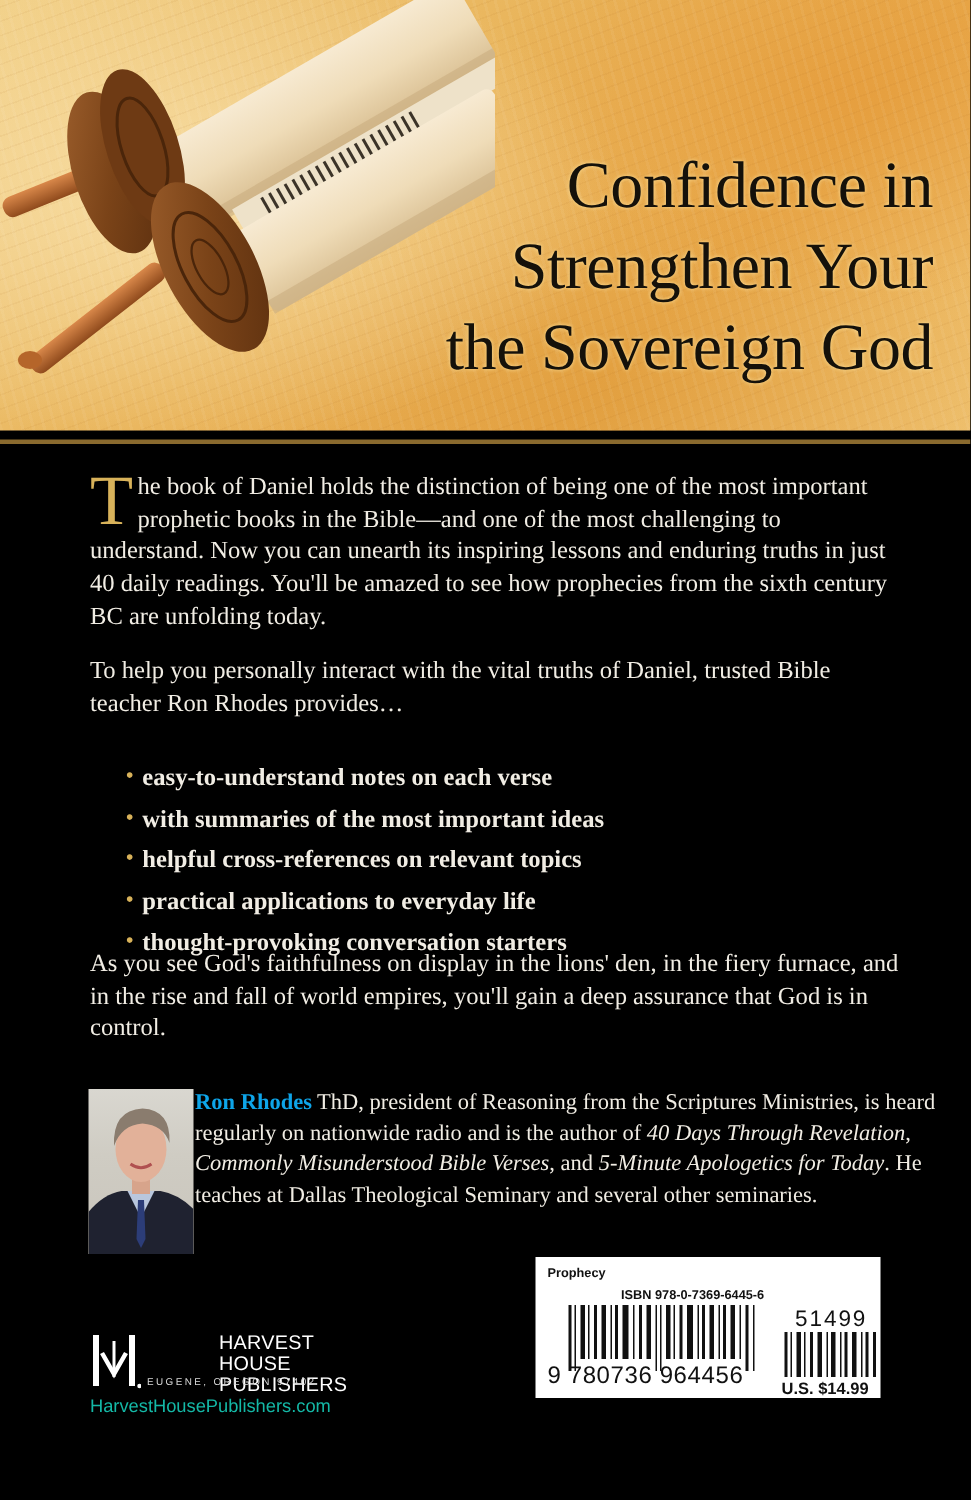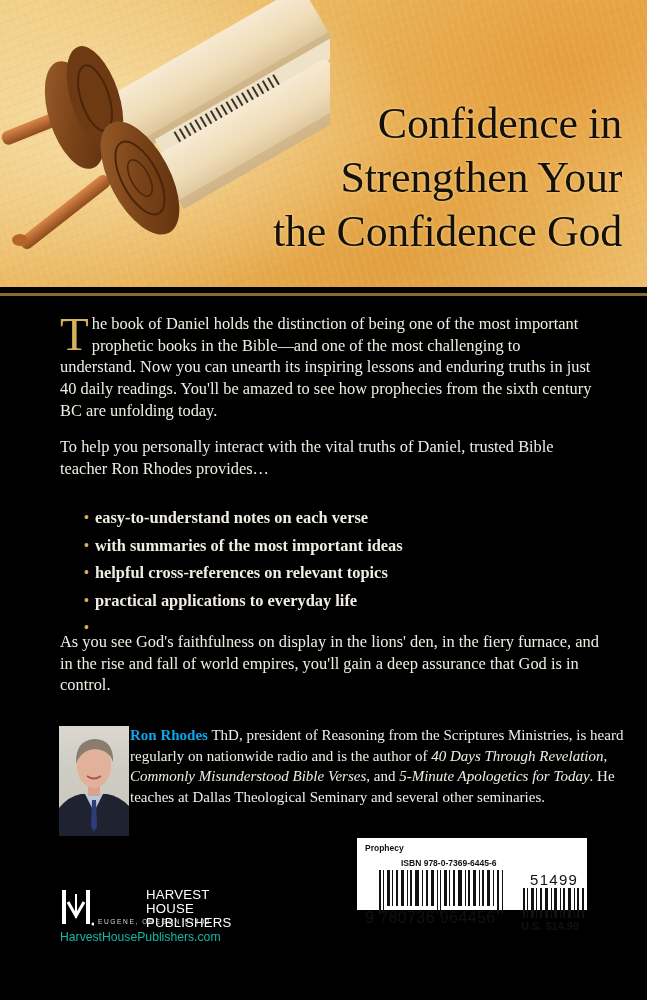--- a/index.html
+++ b/index.html
@@ -77,25 +77,25 @@
       position: absolute; left: 38px; top: 30px; font-family: "Liberation Sans", "DejaVu Sans", sans-serif;
       font-size: 6.6px; color: #d9d9d9; letter-spacing: 1.6px;
     }
     .pub-url {
       position: absolute; left: 0; top: 42px; font-family: "Liberation Sans", "DejaVu Sans", sans-serif;
       font-size: 12.2px; color: #14b8a6;
     }
 
     
     .barcode-box {
-      position: absolute; left: 357px; top: 838px; width: 230px; height: 72px;
+      position: absolute; left: 357px; top: 838px; width: 230px; height: 94px;
       background: #fff; color: #111; font-family: "Liberation Sans", "DejaVu Sans", sans-serif;
     }
     .bc-category { position: absolute; left: 8px; top: 5px; font-size: 8.5px; font-weight: bold; }
-    .bc-isbn { position: absolute; left: 24px; top: 20px; font-size: 8.5px; font-weight: bold; padding-left: 20px; }
+    .bc-isbn { position: absolute; left: 37px; top: 20px; font-size: 8.5px; font-weight: bold; padding-left: 20px; }
     .bc-main { position: absolute; left: 20px; top: 32px; width: 130px; height: 44px; }
     .bc-digits { position: absolute; left: 8px; top: 71px; font-size: 16px; letter-spacing: 0.4px; }
     .bc-price-code { position: absolute; left: 173px; top: 33px; font-size: 15px; letter-spacing: 1.3px; }
     .bc-addon { position: absolute; left: 165px; top: 50px; width: 63px; height: 30px; }
     .bc-price { position: absolute; left: 164px; top: 82px; font-size: 11px; font-weight: bold; }
   </style>
 </head>
 <body>
 
 <div class="banner">
@@ -161,21 +161,21 @@
 
     <rect x="10" y="205" width="110" height="14" rx="6" fill="url(#handle)" transform="rotate(-38 65 212)"></rect>
     <ellipse cx="20" cy="240" rx="8" ry="6" fill="#b5652a"></ellipse>
     <ellipse cx="140" cy="178" rx="30" ry="62" fill="url(#wood)" transform="rotate(-28 140 178)"></ellipse>
     <ellipse cx="140" cy="178" rx="18" ry="40" fill="none" stroke="#4a250a" stroke-width="2" transform="rotate(-28 140 178)"></ellipse>
     <ellipse cx="140" cy="178" rx="9" ry="20" fill="none" stroke="#4a250a" stroke-width="1.5" transform="rotate(-28 140 178)"></ellipse>
   </svg>
   <div class="headline">
     <span>Confidence in</span>
     <span>Strengthen Your</span>
-    <span>the Confidence God</span>
+    <span>the Sovereign God</span>
   </div>
 </div>
 <div class="gold-rule"></div>
 
 <p class="copy p1">
   <span class="dropcap">T</span><span>he book of Daniel holds the distinction of being one of the most important prophetic books in the Bible—and one of the most challenging to understand. Now you can unearth its inspiring lessons and enduring truths in just 40 daily readings. You'll be amazed to see how prophecies from the sixth century BC are unfolding today.</span>
 </p>
 
 <p class="copy p2">To help you personally interact with the vital truths of Daniel, trusted Bible teacher Ron Rhodes provides…</p>
 
@@ -191,20 +191,21 @@
   <li>
       <span class="bullet">•</span>
       <span>helpful cross-references on relevant topics</span>
     </li>
   <li>
       <span class="bullet">•</span>
       <span>practical applications to everyday life</span>
     </li>
   <li>
       <span class="bullet">•</span>
+      <span>thought-provoking conversation starters</span>
     </li>
 </ul>
 
 <p class="copy p3">As you see God's faithfulness on display in the lions' den, in the fiery furnace, and in the rise and fall of world empires, you'll gain a deep assurance that God is in control.</p>
 
 <div class="author-photo">
   <svg width="70" height="110" viewBox="0 0 70 110">
     <path d="M0 110 L0 82 Q10 70 22 68 L48 68 Q60 70 70 80 L70 110 Z" fill="#1f2230"></path>
     <path d="M26 68 L35 86 L44 68 Z" fill="#b9c7dd"></path>
     <path d="M33 74 L37 74 L38 100 L35 106 L32 100 Z" fill="#2c3d78"></path>

